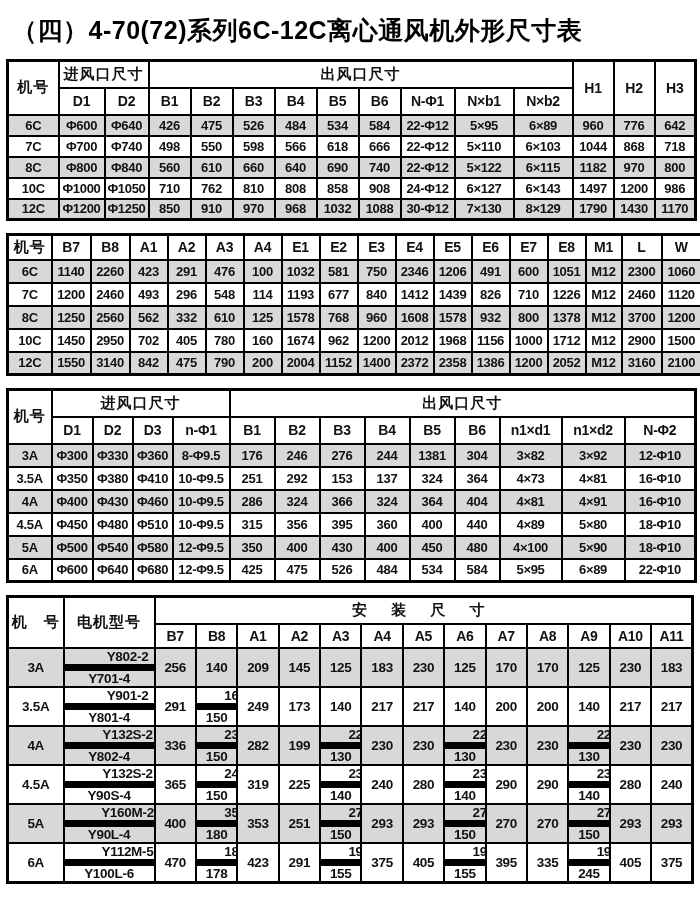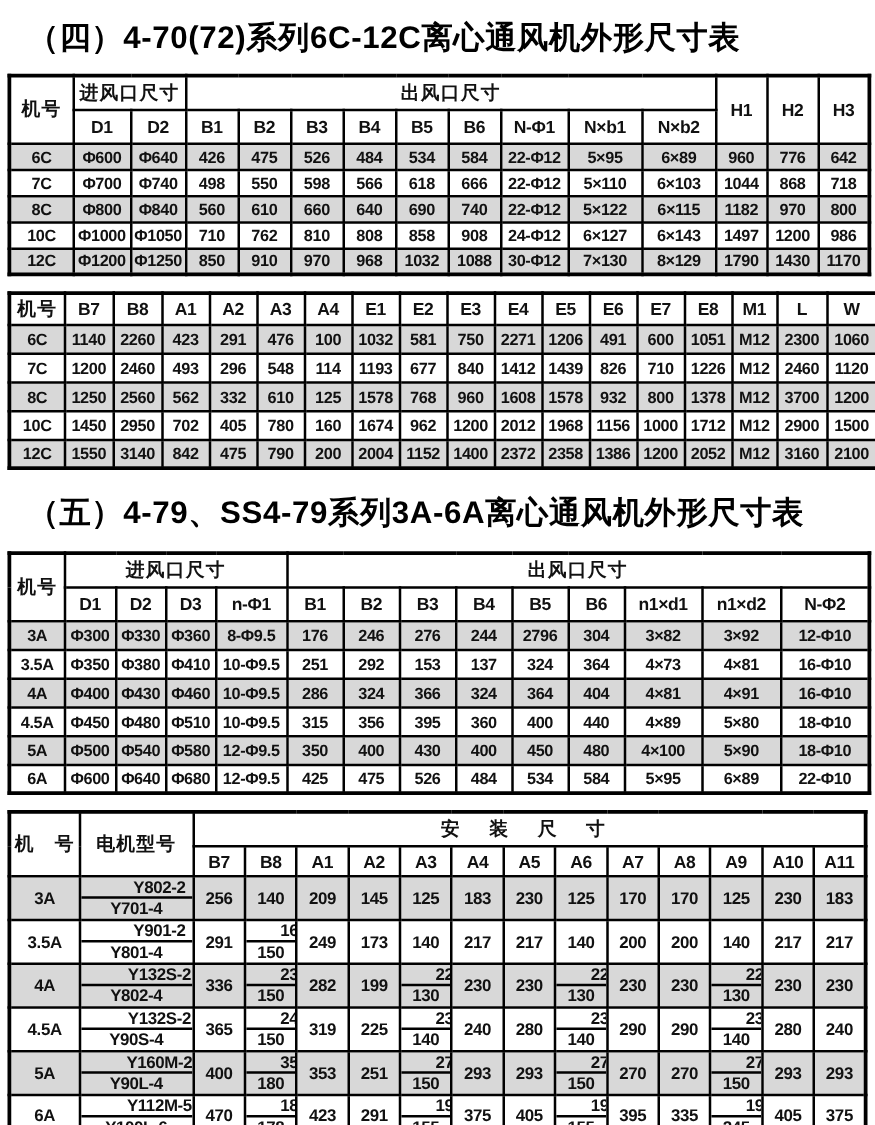--- a/index.html
+++ b/index.html
@@ -4,49 +4,49 @@
 <style>
   html,body{margin:0;padding:0;}
   body{
     width:700px;height:900px;background:#ffffff;
     font-family:"Liberation Sans","DejaVu Sans",sans-serif;
     font-weight:bold;color:#111;
     -webkit-font-smoothing:antialiased;
   }
   .page{padding:6px 6px 0 6px;}
   h1.sec-title{
-    font-size:25px;line-height:32px;margin:8px 0 13px 16px;
+    font-size:25px;line-height:32px;margin:8px 0 13px 6px;
     font-weight:bold;letter-spacing:0.5px;color:#000;
   }
   h1.sec-title.second{margin-top:18px;margin-bottom:15px;}
   table{
     border-collapse:collapse;table-layout:fixed;width:688px;
     border:3px solid #000;margin:0 0 12px 0;
   }
   th,td{
     border:2px solid #000;text-align:center;vertical-align:middle;
     padding:0;font-weight:bold;overflow:hidden;white-space:nowrap;
     background:#fff;font-size:13px;letter-spacing:-0.3px;
   }
   th{font-size:14px;}
   th.cjk{font-size:15px;letter-spacing:1px;}
   tr.shaded td{background:var(--shade,#d8d8d8);}
   
   #tableA thead tr{height:27px;} #tableA tbody tr{height:21px;}
   #tableB thead tr{height:25px;} #tableB tbody tr{height:23px;}
   #tableC thead tr.grp{height:27px;} #tableC thead tr.sub{height:27px;}
   #tableC tbody tr{height:23px;}
-  #tableD thead tr.grp{height:27px;font-family:Liberation Serif, serif;} #tableD thead tr.sub{height:24px;}
+  #tableD thead tr.grp{height:27px;} #tableD thead tr.sub{height:24px;}
   #tableD tbody tr{height:35px;} #tableD td{font-size:13.5px;}
   #tableD th.install{letter-spacing:10px;}
   
   td.split{padding:0;}
   .stack{display:flex;flex-direction:column;width:100%;height:100%;}
   .stack .half{flex:1 1 50%;display:flex;align-items:center;justify-content:center;}
-  .stack .half.top{border-bottom:2px solid #000000;padding-left:37px;}
+  .stack .half.top{border-bottom:7px solid #000000;padding-left:37px;}
 </style>
 </head>
 <body>
 
 <div class="page">
 
   <h1 class="sec-title">（四）4-70(72)系列6C-12C离心通风机外形尺寸表</h1>
 
   <table id="tableA">
       <colgroup>
@@ -226,21 +226,21 @@
           <td>6C</td>
           <td>1140</td>
           <td>2260</td>
           <td>423</td>
           <td>291</td>
           <td>476</td>
           <td>100</td>
           <td>1032</td>
           <td>581</td>
           <td>750</td>
-          <td>2271</td>
+          <td>2346</td>
           <td>1206</td>
           <td>491</td>
           <td>600</td>
           <td>1051</td>
           <td>M12</td>
           <td>2300</td>
           <td>1060</td>
         </tr>
         <tr>
           <td>7C</td>
@@ -318,21 +318,20 @@
           <td>1386</td>
           <td>1200</td>
           <td>2052</td>
           <td>M12</td>
           <td>3160</td>
           <td>2100</td>
         </tr>
       </tbody>
     </table>
 
-  <h1 class="sec-title second">（五）4-79、SS4-79系列3A-6A离心通风机外形尺寸表</h1>
 
   <table id="tableC">
       <colgroup>
         <col style="width: 44px;">
         <col style="width: 41px;">
         <col style="width: 40px;">
         <col style="width: 40px;">
         <col style="width: 57px;">
         <col style="width: 45px;">
         <col style="width: 45px;">
@@ -370,21 +369,21 @@
         <tr class="shaded">
           <td>3A</td>
           <td>Φ300</td>
           <td>Φ330</td>
           <td>Φ360</td>
           <td>8-Φ9.5</td>
           <td>176</td>
           <td>246</td>
           <td>276</td>
           <td>244</td>
-          <td>2796</td>
+          <td>1381</td>
           <td>304</td>
           <td>3×82</td>
           <td>3×92</td>
           <td>12-Φ10</td>
         </tr>
         <tr>
           <td>3.5A</td>
           <td>Φ350</td>
           <td>Φ380</td>
           <td>Φ410</td>

